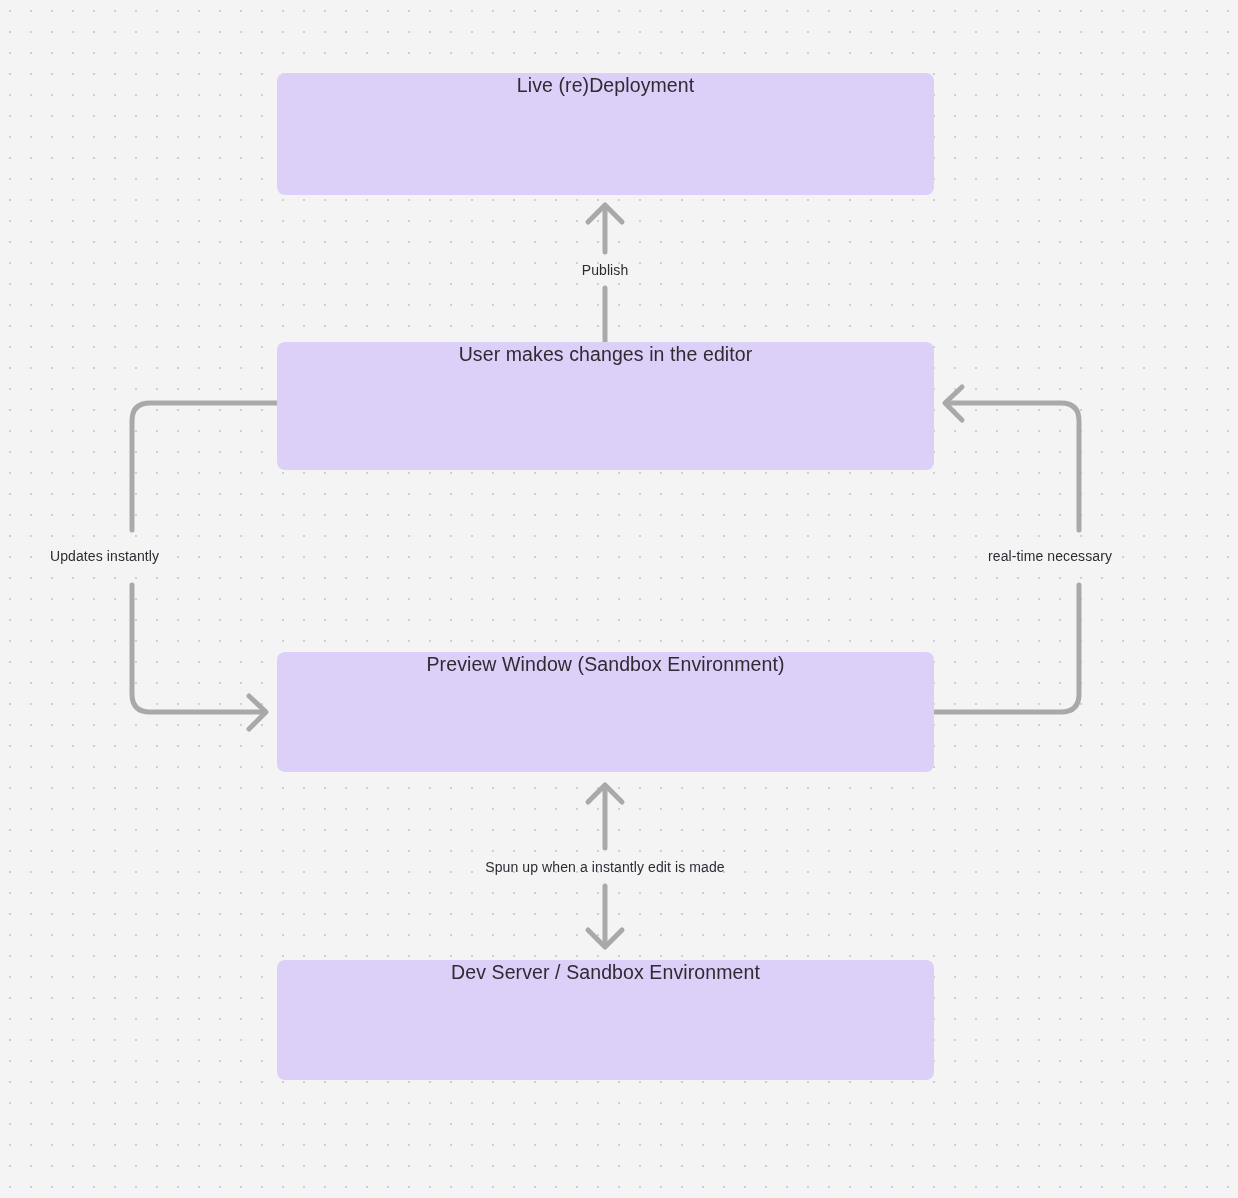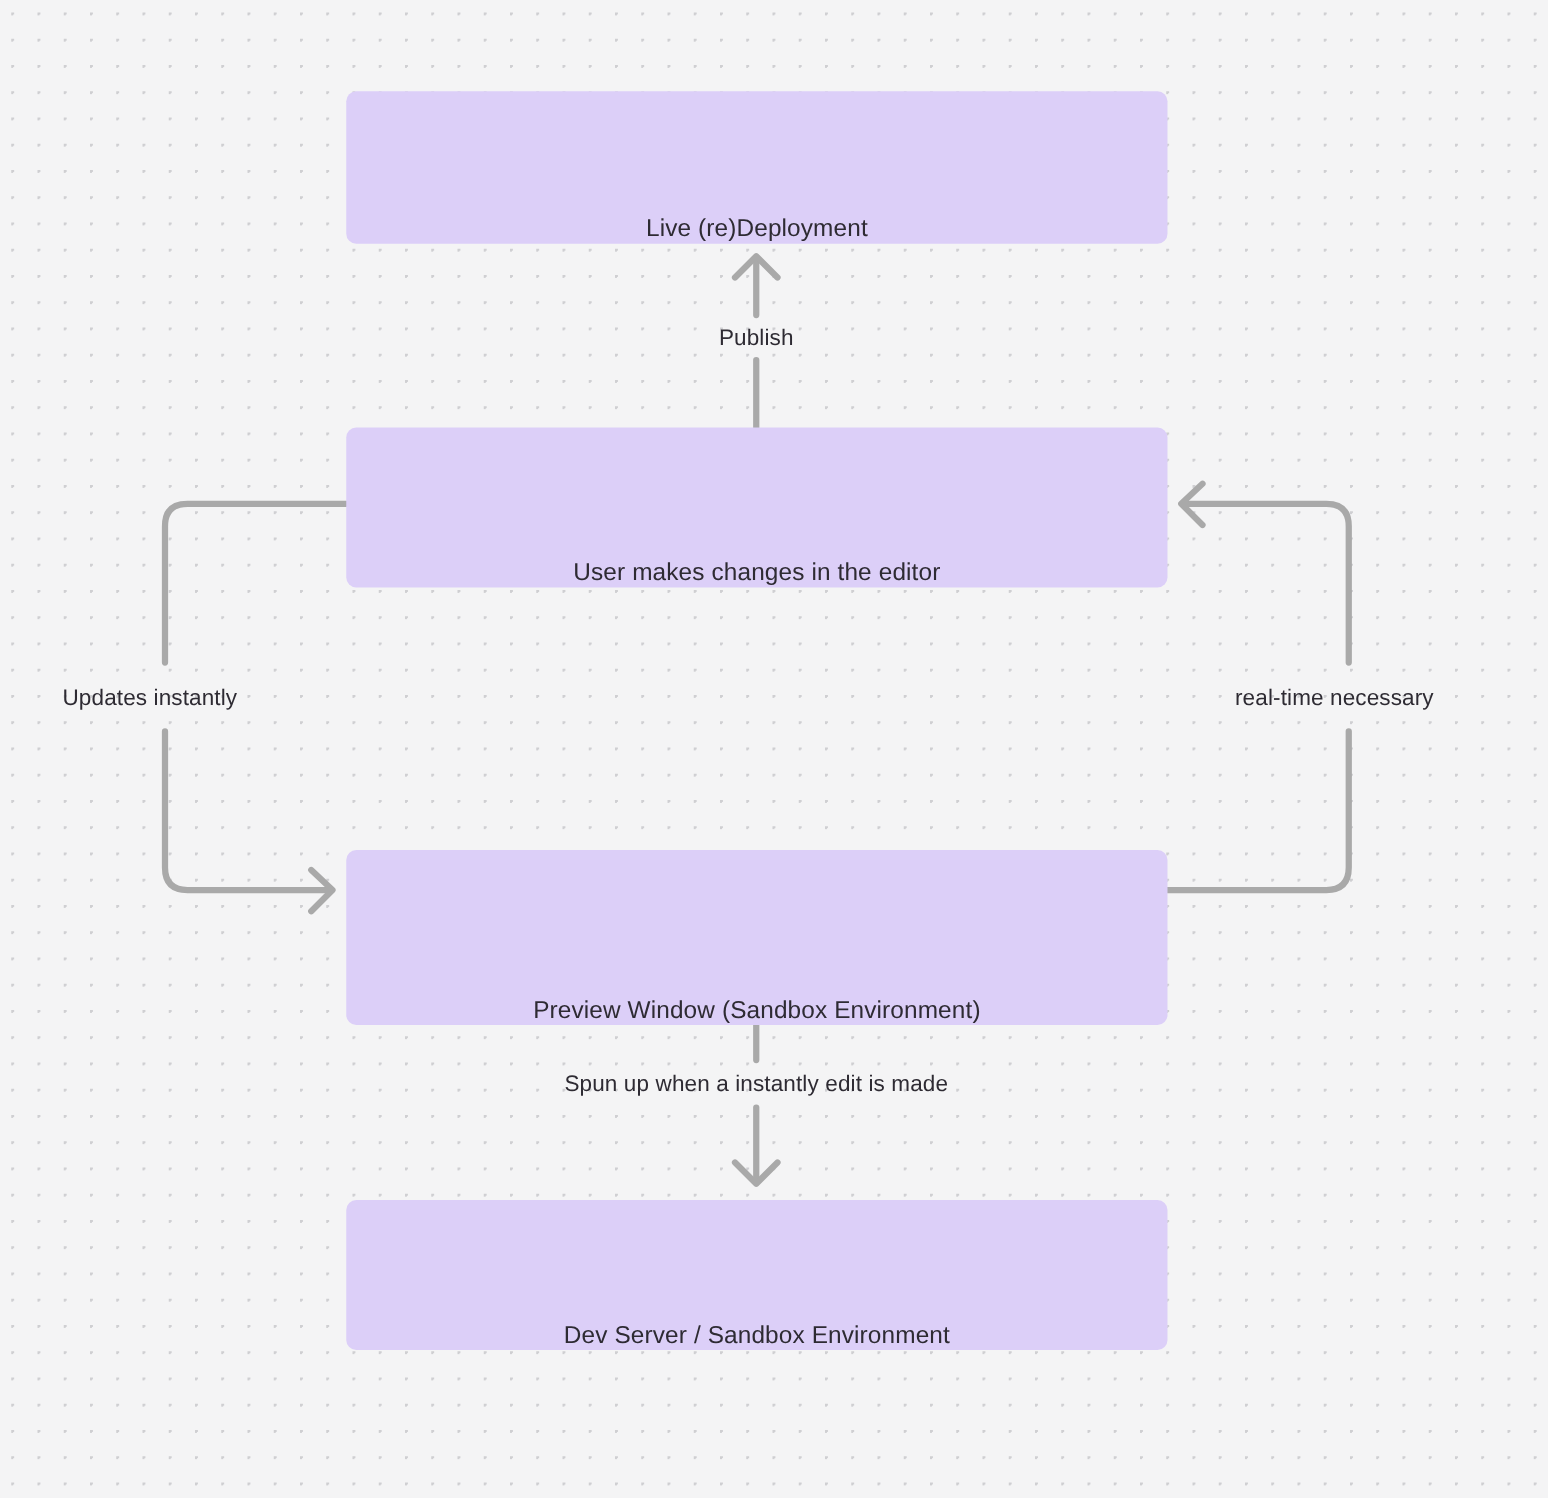--- a/index.html
+++ b/index.html
@@ -30,35 +30,35 @@
     top: 0;
     width: 1238px;
     height: 1198px;
     pointer-events: none;
   }
   .node {
     position: absolute;
     background: #dccff8;
     border-radius: 8px;
     display: flex;
-    align-items: flex-end;
+    align-items: flex-start;
     justify-content: center;
     box-sizing: border-box;
   }
   .node-label {
     font-size: 19.5px;
     color: #2e2b33;
     letter-spacing: 0.1px;
     text-align: center;
     line-height: 1.25;
     padding: 0 14px;
   }
   .edge-label {
     position: absolute;
-    font-size: 18px;
+    font-size: 14px;
     color: #2e2b33;
     letter-spacing: 0.1px;
     white-space: nowrap;
     line-height: 1;
     text-align: right;
   }
   .el-center {
     transform: translate(-50%, -50%);
   }
 </style>
@@ -102,21 +102,21 @@
   </svg>
 
   <div class="node" style="left:277px; top:73px; width:657px; height:122px;">
     <span class="node-label">Live (re)Deployment</span>
   </div>
 
   <div class="node" style="left:277px; top:342px; width:657px; height:128px;">
     <span class="node-label">User makes changes in the editor</span>
   </div>
 
-  <div class="node" style="left:277px; top:680px; width:657px; height:140px;">
+  <div class="node" style="left:277px; top:652px; width:657px; height:120px;">
     <span class="node-label">Preview Window (Sandbox Environment)</span>
   </div>
 
   <div class="node" style="left:277px; top:960px; width:657px; height:120px;">
     <span class="node-label">Dev Server / Sandbox Environment</span>
   </div>
 
   <div class="edge-label el-center" style="left:605px; top:270px;">Publish</div>
 
   <div class="edge-label" style="left:50px; top:549px;">Updates instantly</div>

